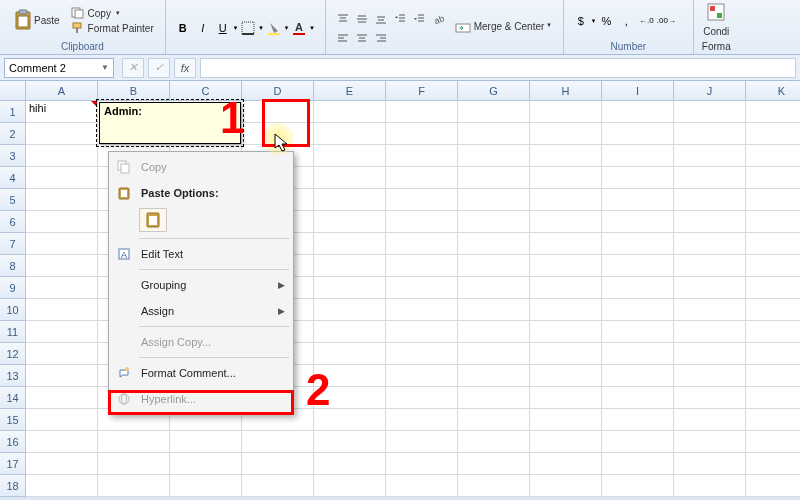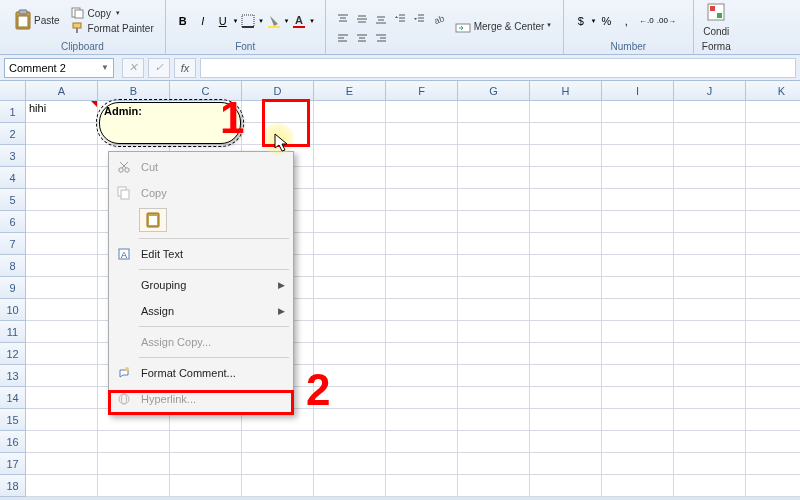--- a/index.html
+++ b/index.html
@@ -33,21 +33,21 @@
 .corner { width: 26px; height: 20px; }
 .col-hdr { width: 72px; height: 20px; }
 .row-hdr { width: 26px; height: 22px; }
 .grid { position: relative; }
 .cells { display: grid; grid-template-columns: repeat(11, 72px); grid-auto-rows: 22px; }
 .cell { background: #fff; border-right: 1px solid #d4d9e2; border-bottom: 1px solid #d4d9e2; padding: 1px 3px; font-size: 11px; color: #000; }
 .cell.a1 { position: relative; }
 .cell.a1::after { content: ''; position: absolute; top: 0; right: 0; border-top: 6px solid #d00; border-left: 6px solid transparent; }
 
 .comment-box { position: absolute; left: 73px; top: 1px; width: 142px; height: 42px; background: #ffffe1; border: 1px solid #000; padding: 2px 4px; font-size: 11px; font-weight: bold; box-shadow: 2px 2px 4px rgba(0,0,0,0.25); }
-.comment-box.selected { outline: 1px dashed #000; outline-offset: 2px; border-radius: 20px; }
+.comment-box.selected { outline: 1px dashed #000; outline-offset: 2px; }
 
 .context-menu { position: absolute; left: 82px; top: 50px; width: 186px; background: #f4f4f4; border: 1px solid #a7abb0; box-shadow: 3px 3px 6px rgba(0,0,0,0.3); padding: 2px; font-size: 11px; z-index: 30; }
 .cm-item { display: flex; align-items: center; padding: 4px 6px 4px 2px; position: relative; color: #222; }
 .cm-item.disabled { color: #9a9a9a; }
 .cm-item .cm-ico { width: 22px; height: 18px; display: flex; align-items: center; justify-content: center; margin-right: 6px; }
 .cm-item .arrow { margin-left: auto; font-size: 9px; color: #555; }
 .cm-sep { height: 1px; background: #d0d0d0; margin: 2px 2px 2px 28px; }
 .cm-item.bold { font-weight: bold; }
 .cm-paste-box { padding: 2px 0 4px 28px; }
 .paste-ico-btn { width: 28px; height: 24px; border: 1px solid #c8c8c8; background: #fdf8e9; display: flex; align-items: center; justify-content: center; }
@@ -118,21 +118,20 @@
         <span style="font-size:7px">▾</span>
         <span class="btn-ico">
             <svg width="14" height="14">
               <text x="3" y="10" font-size="11" font-weight="bold" fill="#333">A</text>
               <rect x="1" y="12" width="12" height="2" fill="#d00"></rect>
             </svg>
           </span>
         <span style="font-size:7px">▾</span>
       </div>
     </div>
-    <div class="ribbon-group-label">Font</div>
   </div>
 
   <div class="ribbon-group" style="min-width:220px">
     <div class="ribbon-items">
       <div class="align-grid">
         <span class="btn-ico">
             <svg width="12" height="12">
               <line x1="1" y1="2" x2="11" y2="2" stroke="#555"></line>
               <line x1="3" y1="5" x2="9" y2="5" stroke="#555"></line>
               <line x1="2" y1="8" x2="10" y2="8" stroke="#555"></line>
@@ -497,36 +496,34 @@
 
         <div class="highlight-circle" style="left:236px;top:22px"></div>
 
         <div class="red-box" style="left:236px; top:-2px; width:48px; height:48px;"></div>
         <div class="anno-num" style="left:194px; top:-8px;">1</div>
 
         <div class="context-menu">
           <div class="cm-item disabled">
             <span class="cm-ico">
                 <svg width="14" height="14">
-                  <circle cx="4" cy="10" r="2.2" fill="none" stroke="#999"></circle>
-                  <circle cx="10" cy="10" r="2.2" fill="none" stroke="#999"></circle>
-                  <line x1="5" y1="8" x2="11" y2="2" stroke="#999"></line>
-                  <line x1="9" y1="8" x2="3" y2="2" stroke="#999"></line>
-                </svg>
-              </span>
-            <span>Cut</span>
-          </div>
-          <div class="cm-item disabled">
-            <span class="cm-ico">
-                <svg width="14" height="14">
                   <rect x="1" y="1" width="8" height="9" fill="#fff" stroke="#bbb"></rect>
                   <rect x="4" y="4" width="8" height="9" fill="#fff" stroke="#bbb"></rect>
                 </svg>
               </span>
             <span>Copy</span>
+          </div>
+          <div class="cm-item bold">
+            <span class="cm-ico">
+                <svg width="14" height="14">
+                  <rect x="2" y="2" width="10" height="11" rx="1" fill="#c9a24a" stroke="#8f6f27"></rect>
+                  <rect x="4" y="4" width="6" height="7" fill="#fff"></rect>
+                </svg>
+              </span>
+            <span>Paste Options:</span>
           </div>
           <div class="cm-paste-box">
             <div class="paste-ico-btn">
               <svg width="18" height="18">
                   <rect x="3" y="2" width="12" height="14" rx="1" fill="#c9a24a" stroke="#8f6f27"></rect>
                   <rect x="5" y="5" width="8" height="9" fill="#fff"></rect>
                 </svg>
             </div>
           </div>
           <div class="cm-sep"></div>

